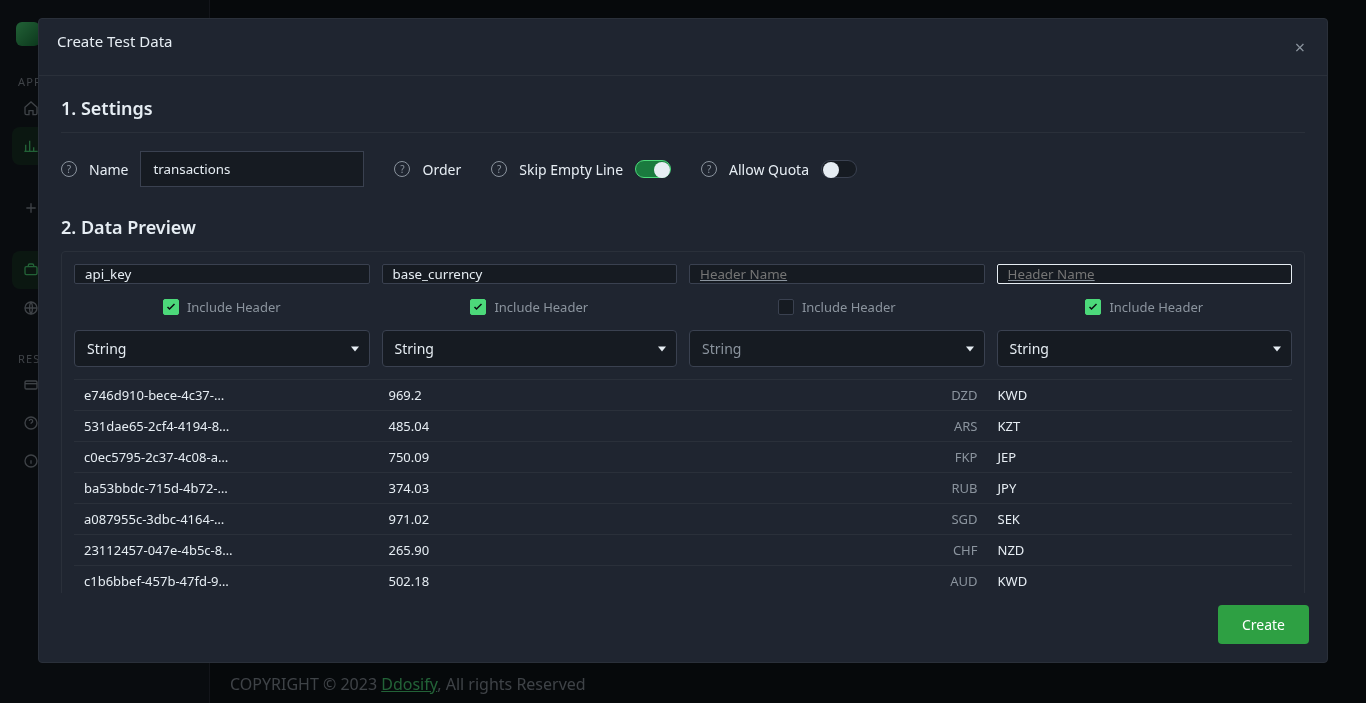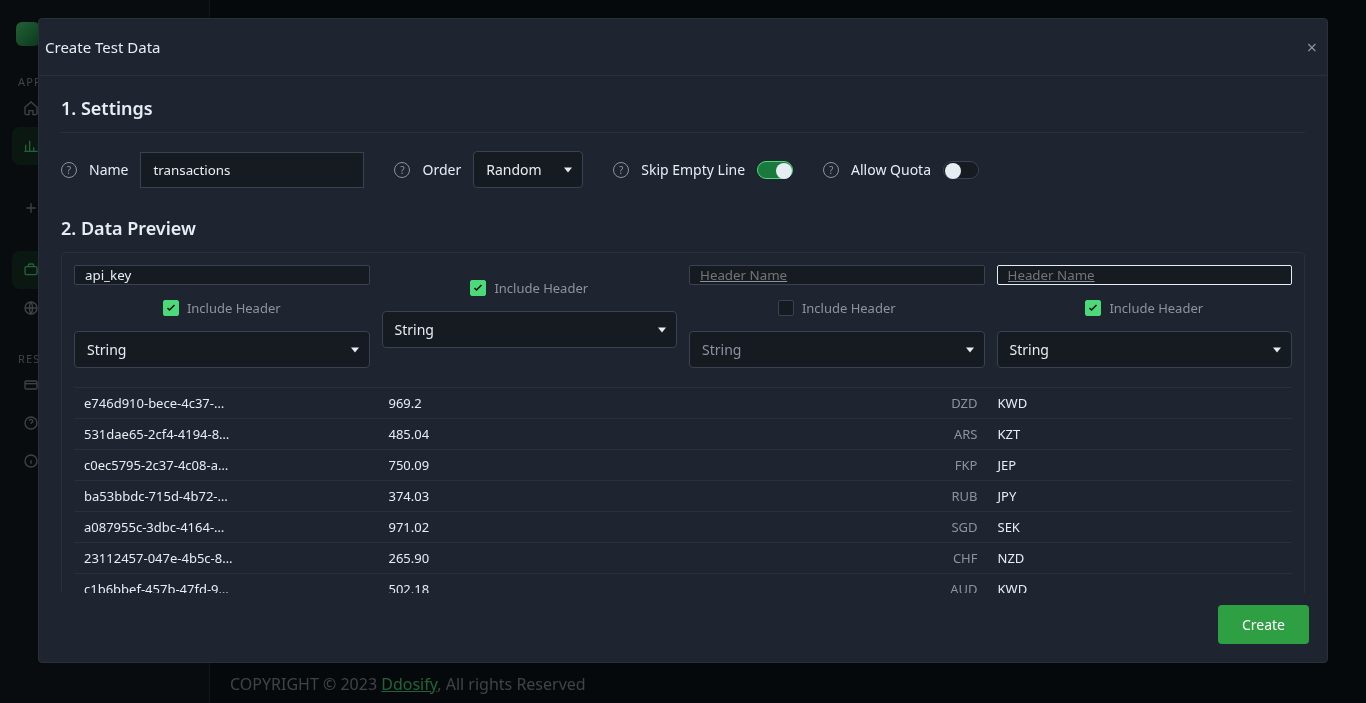--- a/index.html
+++ b/index.html
@@ -28,21 +28,21 @@
   .sidebar .nav-item .ic{width:18px;height:18px;display:inline-flex;align-items:center;justify-content:center;}
   .main{position:absolute;left:var(--sidebar-w);right:0;top:0;bottom:0;background:var(--bg);padding:20px;}
   .main .footer{position:absolute;left:20px;bottom:8px;color:var(--text-muted);font-size:16px;}
   .main .footer a{color:var(--accent);}
 
   
   .overlay{position:absolute;inset:0;background:rgba(0,0,0,.55);}
 
   
   .modal{position:absolute;left:38px;right:38px;top:18px;bottom:40px;background:var(--bg-3);border:1px solid var(--border);border-radius:4px;display:flex;flex-direction:column;overflow:hidden;}
-  .modal-header{display:flex;align-items:center;justify-content:space-between;padding:12px 6px;border-bottom:1px solid var(--border);}
+  .modal-header{display:flex;align-items:flex-start;justify-content:space-between;padding:12px 18px;border-bottom:1px solid var(--border);}
   .modal-header .close{color:var(--text-muted);font-size:18px;padding:4px;cursor:pointer;}
   .modal-body{flex:1;overflow:auto;padding:20px 22px 8px;}
   .modal-footer{display:flex;justify-content:flex-end;padding:12px 18px 18px;}
 
   h2.section{font-size:18px;font-weight:600;margin-bottom:12px;}
   .sec1{border-top:1px solid var(--border);padding-top:18px;display:flex;align-items:center;gap:30px;flex-wrap:wrap;}
   .field{display:flex;align-items:center;gap:12px;color:var(--text);}
   .help{width:16px;height:16px;border-radius:50%;border:1px solid var(--text-muted);color:var(--text-muted);display:inline-flex;align-items:center;justify-content:center;font-size:10px;}
   input[type=text].ti{background:var(--bg-2);border:1px solid var(--border-light);border-radius:0;color:var(--text);padding:8px 12px;min-width:210px;}
   .select{background:var(--bg-2);border:1px solid var(--border-light);border-radius:4px;color:var(--text);padding:8px 28px 8px 12px;min-width:110px;position:relative;}
@@ -59,21 +59,21 @@
   .col .hdr-input{width:100%;background:var(--bg-2);border:1px solid var(--border-light);border-radius:2px;padding:0 10px;color:var(--text);}
   .col .hdr-input.ph{color:var(--text-muted);text-decoration:underline;}
   .col .hdr-input.outline{border-color:var(--text);}
   .chk-row{display:flex;justify-content:center;align-items:center;gap:8px;margin:14px 0;color:var(--text-muted);font-size:13px;}
   .chk{width:16px;height:16px;border-radius:2px;border:1px solid var(--border-light);background:var(--bg-2);display:inline-flex;align-items:center;justify-content:center;}
   .chk.on{background:var(--accent);border-color:var(--accent);}
   .chk.on svg{display:block;}
   .chk svg{display:none;stroke:#0b0f12;stroke-width:3;}
   .type-select{width:100%;}
 
-  table.preview{width:100%;border-collapse:collapse;margin-top:19px;}
+  table.preview{width:100%;border-collapse:collapse;margin-top:12px;}
   table.preview td{border-top:1px solid var(--border);padding:6px 10px;font-size:13px;color:var(--text);white-space:nowrap;overflow:hidden;text-overflow:ellipsis;max-width:0;}
   table.preview td.muted{color:var(--text-muted);text-align:right;}
   table.preview colgroup col{width:25%;}
 
   .btn-primary{background:var(--btn-green);color:#fff;border:0;border-radius:4px;padding:10px 24px;font-size:14px;cursor:pointer;}
 
   
   .svgic{width:16px;height:16px;}
 </style>
 </head>
@@ -179,23 +179,20 @@
     <h2 class="section">1. Settings</h2>
     <div class="sec1">
       <div class="field">
         <span class="help">?</span>
         <span>Name</span>
         <input type="text" class="ti" value="transactions" style="">
       </div>
       <div class="field">
         <span class="help">?</span>
         <span>Order</span>
-        <div class="select">
-          <span>Random</span>
-        </div>
       </div>
       <div class="field">
         <span class="help">?</span>
         <span>Skip Empty Line</span>
         <div class="toggle on">
             <div class="knob"></div>
           </div>
       </div>
       <div class="field">
         <span class="help">?</span>
@@ -211,21 +208,21 @@
       <div class="sec2-panel">
         <div class="cols" id="col-grid">
             <div class="col"><input type="text" class="hdr-input" value="api_key" style=""><div class="chk-row">
                 <span class="chk on">
                   <svg viewBox="0 0 24 24" width="12" height="12" fill="none">
                     <path d="M5 12l4 4 10-10"></path>
                   </svg>
                 </span>
                 <span>Include Header</span>
               </div><div class="select type-select"><span>String</span></div></div>
-            <div class="col"><div class="chk-row">
+            <div class="col"><input type="text" class="hdr-input" value="base_currency" style=""><div class="chk-row">
                 <span class="chk on">
                   <svg viewBox="0 0 24 24" width="12" height="12" fill="none">
                     <path d="M5 12l4 4 10-10"></path>
                   </svg>
                 </span>
                 <span>Include Header</span>
               </div><div class="select type-select"><span>String</span></div></div>
             <div class="col"><input type="text" class="hdr-input ph" placeholder="Header Name" style=""><div class="chk-row">
                 <span class="chk"></span>
                 <span>Include Header</span>

